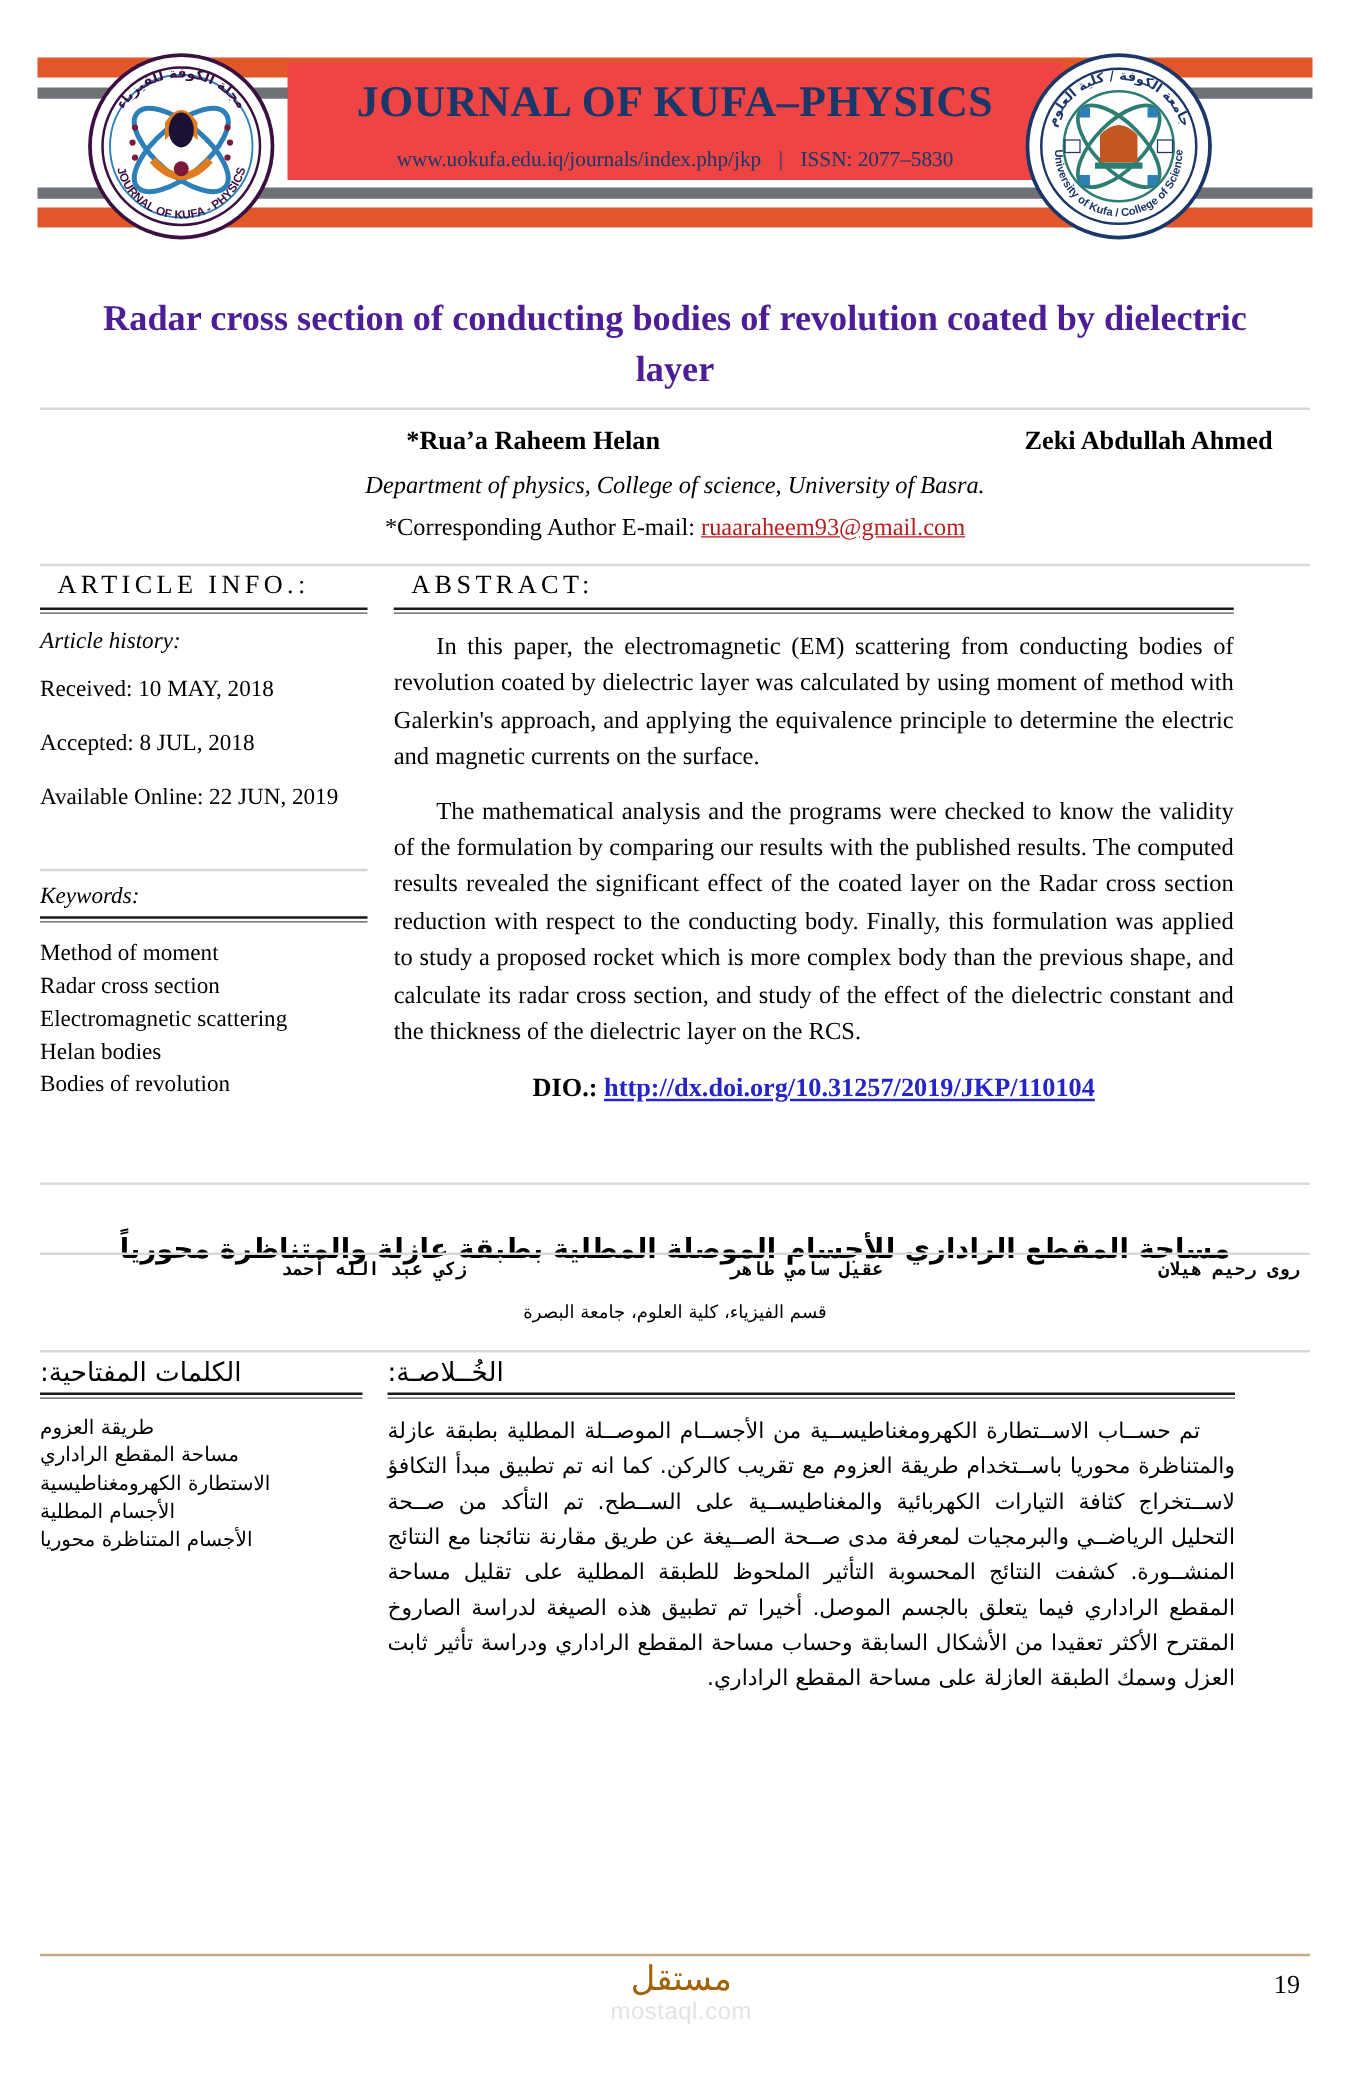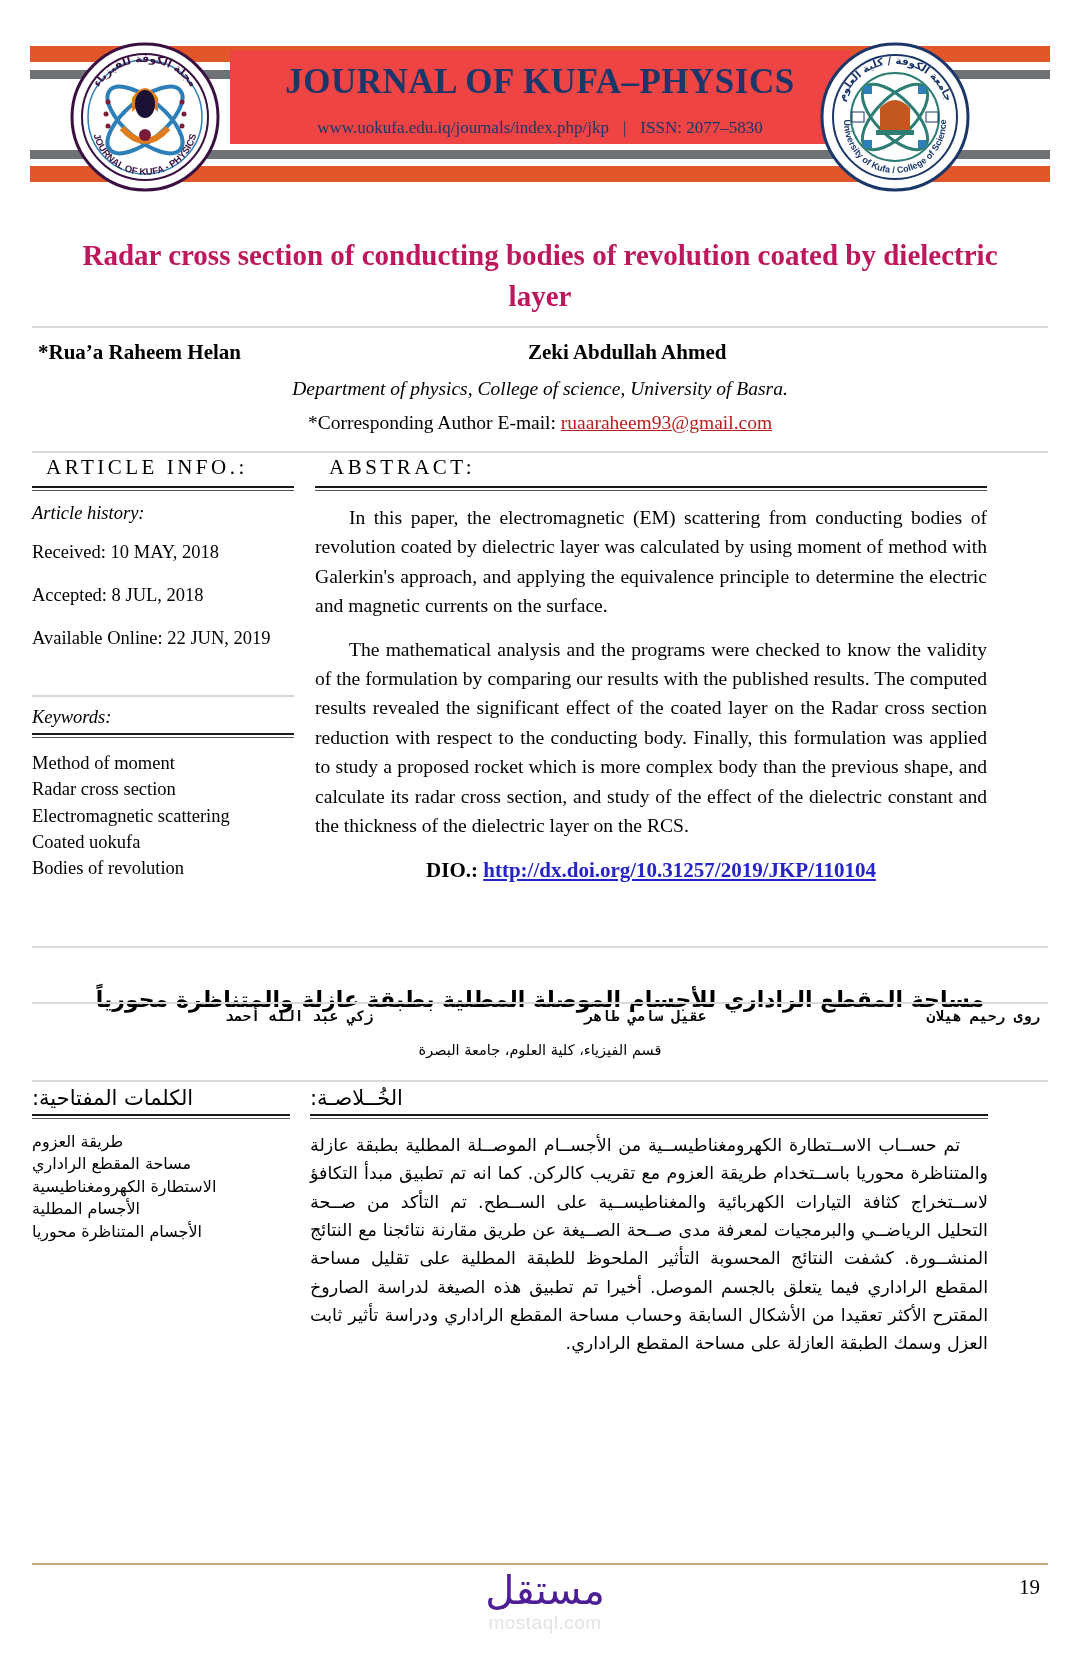--- a/index.html
+++ b/index.html
@@ -87,42 +87,42 @@
     left: 60px;
     top: 235px;
     width: 960px;
     text-align: center;
   }
   .paper-title {
     font-family: "Liberation Serif", serif;
     font-weight: bold;
     font-size: 29px;
     line-height: 1.42;
-    color: #be185d;
+    color: #4c1d95;
     margin: 0;
   }
 
   .rule-light {
     position: absolute;
     background: #d9d9d9;
     height: 2px;
   }
 
   
   .authors-row {
     position: absolute;
     left: 38px;
     top: 340px;
     width: 980px;
     display: flex;
     justify-content: space-between;
     font-weight: bold;
     font-size: 21px;
   }
-  .authors-row .au { flex: 1; text-align: left; }
+  .authors-row .au { flex: 1; text-align: right; }
 
   .affil {
     position: absolute;
     left: 60px;
     top: 378px;
     width: 960px;
     text-align: center;
     font-style: italic;
     font-size: 19.5px;
   }
@@ -309,22 +309,22 @@
   .watermark {
     position: absolute;
     left: 450px;
     top: 1570px;
     width: 190px;
     text-align: center;
     opacity: 1;
   }
   .wm-mark {
     font-family: "DejaVu Sans", sans-serif;
-    font-size: 40px;
-    color: #4c1d95;
+    font-size: 27px;
+    color: #a16207;
     direction: rtl;
     line-height: 1;
   }
   .wm-text {
     font-family: "Liberation Sans", sans-serif;
     font-size: 19px;
     color: #e3e3e3;
     letter-spacing: 0.5px;
     margin-top: 2px;
   }
@@ -433,21 +433,21 @@
     <div class="hist-item">Accepted: 8 JUL, 2018</div>
     <div class="hist-item">Available Online: 22 JUN, 2019</div>
 
     <hr class="kw-sep">
     <div class="kw-label">Keywords:</div>
     <hr class="hr-double">
     <div class="kw-list">
       <div class="kw-item">Method of moment</div>
       <div class="kw-item">Radar cross section</div>
       <div class="kw-item">Electromagnetic scattering</div>
-      <div class="kw-item">Coated uokufa</div>
+      <div class="kw-item">Helan bodies</div>
       <div class="kw-item">Bodies of revolution</div>
     </div>
   </div>
 
   <div class="col-right">
     <div class="sec-head">ABSTRACT:</div>
     <hr class="hr-double">
     <p class="abs-para">In this paper, the electromagnetic (EM) scattering from conducting bodies of revolution coated by dielectric layer was calculated by using moment of method with Galerkin's approach, and applying the equivalence principle to determine the electric and magnetic currents on the surface.</p>
     <p class="abs-para">The mathematical analysis and the programs were checked to know the validity of the formulation by comparing our results with the published results. The computed results revealed the significant effect of the coated layer on the Radar cross section reduction with respect to the conducting body. Finally, this formulation was applied to study a proposed rocket which is more complex body than the previous shape, and calculate its radar cross section, and study of the effect of the dielectric constant and the thickness of the dielectric layer on the RCS.</p>
     <div class="doi-line">

